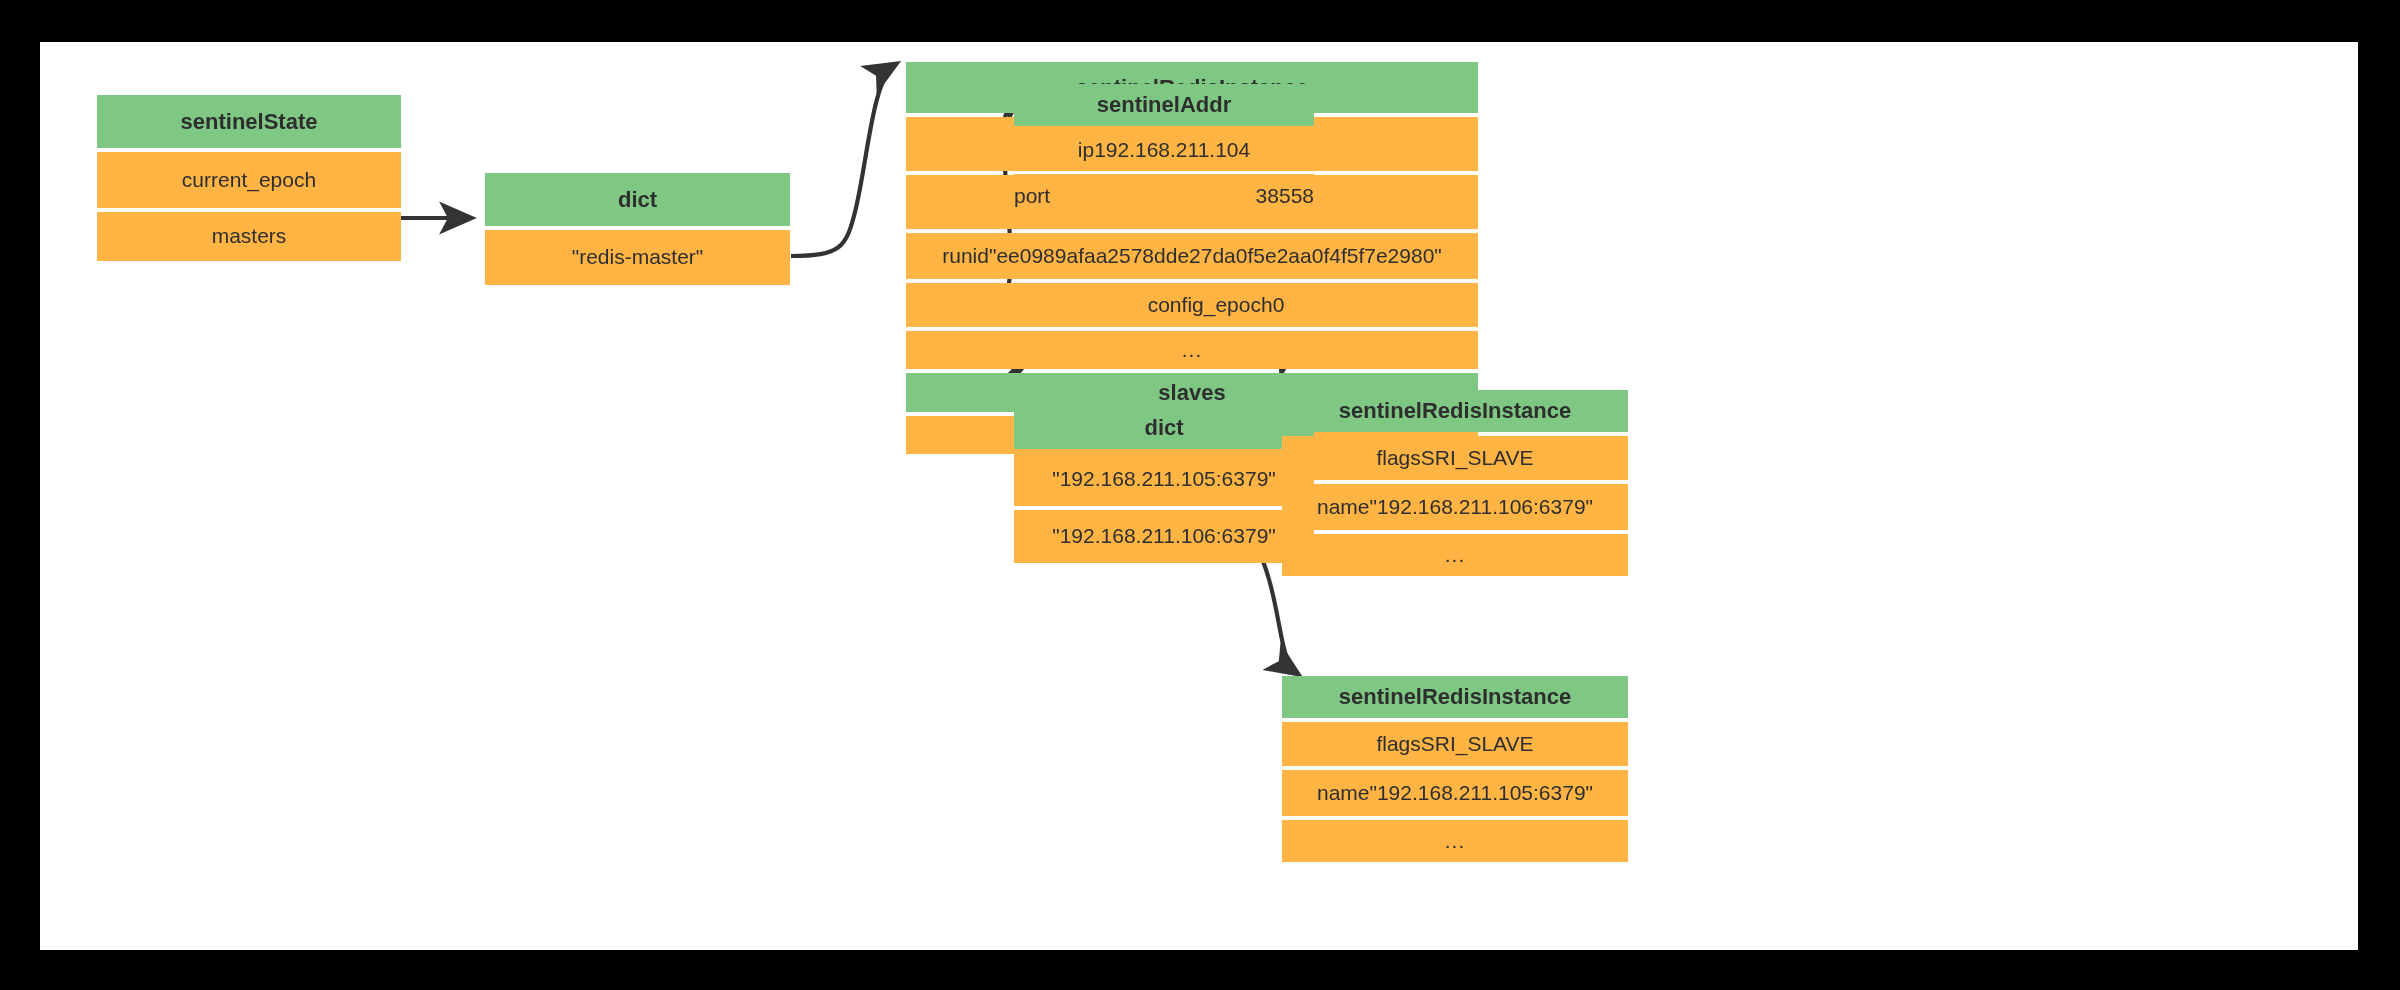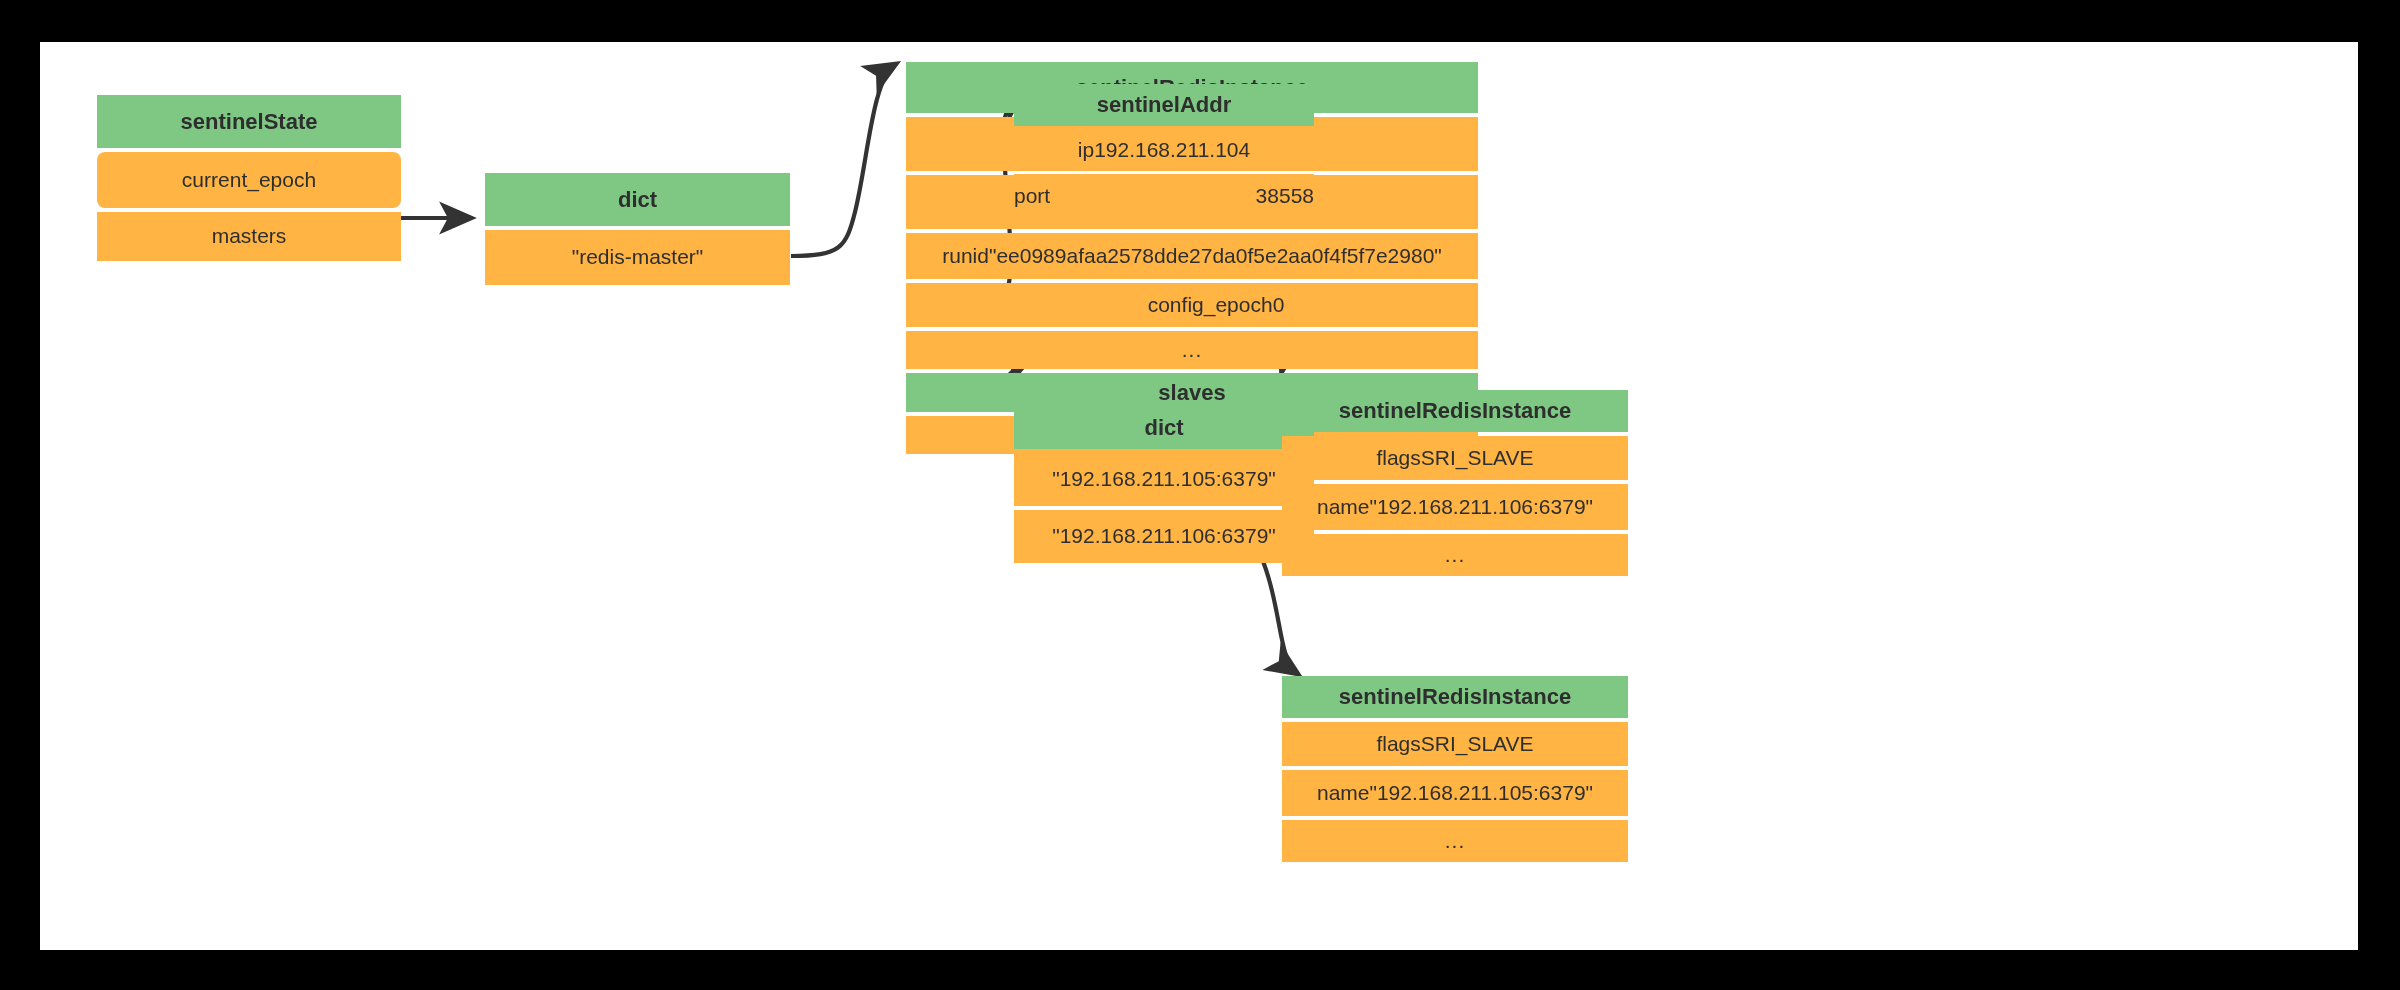--- a/index.html
+++ b/index.html
@@ -118,21 +118,21 @@
         <path d="M 1173,419 C 1200,419 1212,404 1224,378 C 1238,348 1242,316 1258,306" stroke="#333333" stroke-width="4.2" fill="none" marker-end="url(#arrow)"></path>
       </g>
 
       <g>
         <path d="M 1173,483 C 1205,483 1218,500 1228,534 C 1242,580 1240,620 1258,632" stroke="#333333" stroke-width="4.2" fill="none" marker-end="url(#arrow)"></path>
       </g>
     </svg>
 
     <div class="node" style="left:57px; top:53px; width:304px;">
       <div class="row hdr" style="height:53px;">sentinelState</div>
-      <div class="row fld single" style="height:56px;border-radius:8px;">
+      <div class="row fld single" style="height:56px;">
         <span class="k">current_epoch</span>
       </div>
       <div class="row fld single" style="height:49px;">
         <span class="k">masters</span>
       </div>
     </div>
 
     <div class="node" style="left:445px; top:131px; width:305px;">
       <div class="row hdr" style="height:53px;">dict</div>
       <div class="row fld single" style="height:55px;">

